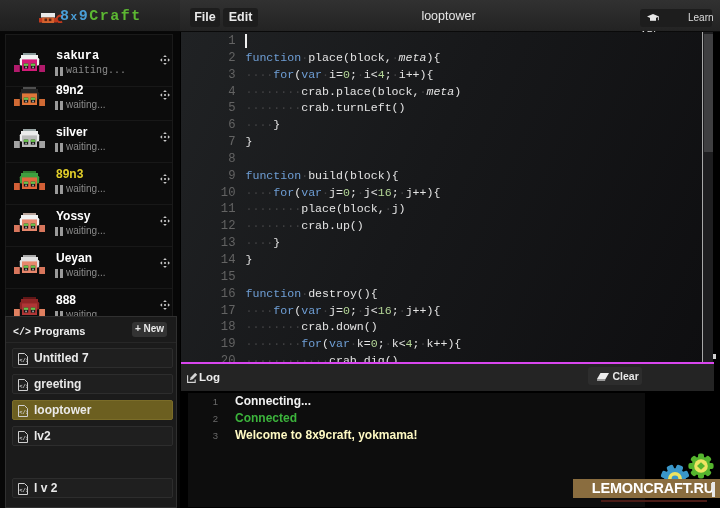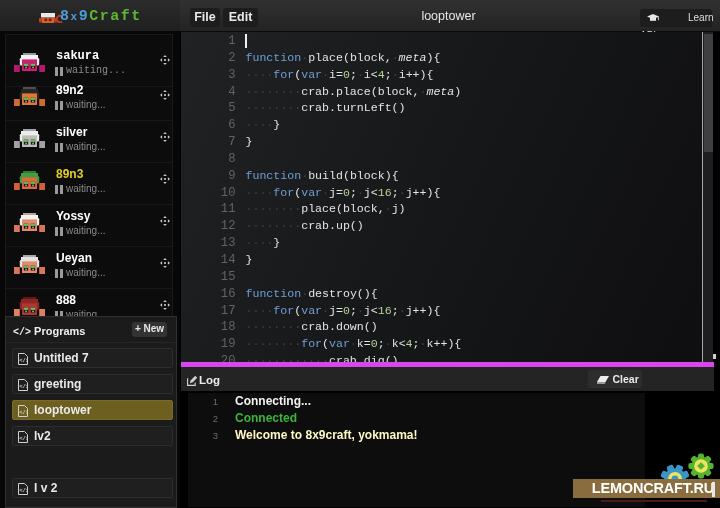--- a/index.html
+++ b/index.html
@@ -35,21 +35,21 @@
   .cl { height:16.85px; }
   .ln { color:#636363; display:inline-block; width:54.5px; text-align:right; margin-right:10px; font-size:12.2px; }
   .cd { color:#e4e4e4; }
   .kw { color:#6f9fd6; }
   .nm { color:#b3d596; }
   .ws { color:#414143; }
   .it { font-style:italic; }
   #cursor { position:absolute; left:63.5px; top:1.5px; width:2px; height:14px; background:#f0f0f0; }
   #sbtrack { position:absolute; left:521px; top:0px; width:11px; height:330px; background:#1e1e20; border-left:1.5px solid #a8a8a8; }
   #sbthumb { position:absolute; left:0.5px; top:2px; width:9.5px; height:118px; background:#3f3f41; }
-  #loghead { left:181px; top:362px; width:533px; height:29px; background:#242424; border-top:5px solid #d946ef; }
+  #loghead { left:181px; top:362px; width:533px; height:29px; background:#242424; border-top:2px solid #d946ef; }
   #logtitle { position:absolute; left:18px; top:7px; color:#ececec; font-weight:bold; font-size:11.5px; }
   #clearbtn { position:absolute; left:407px; top:3px; width:54px; height:18px; background:#2d2d2d;
     border-radius:3px; color:#e9e9e9; font-size:10.5px; font-weight:bold; line-height:18px; }
   #logbody { left:181px; top:391px; width:539px; height:117px; background:#000; }
   #loginner { position:absolute; left:7px; top:2px; width:457px; height:114px; background:#0d0d0d; }
   .llnum { position:absolute; width:30px; text-align:right; color:#696969; font-size:9.5px; }
   .lltext { position:absolute; left:47px; font-size:12px; font-weight:bold; }
   #banner { left:573px; top:479px; width:160px; height:19px; background:#8a6d3f;
     color:#fff; font-weight:bold; font-size:14.5px; text-align:center; line-height:19.5px; letter-spacing:-0.2px; }
   #wtick { left:712px; top:482px; width:3px; height:15px; background:#e8e8e8; }

